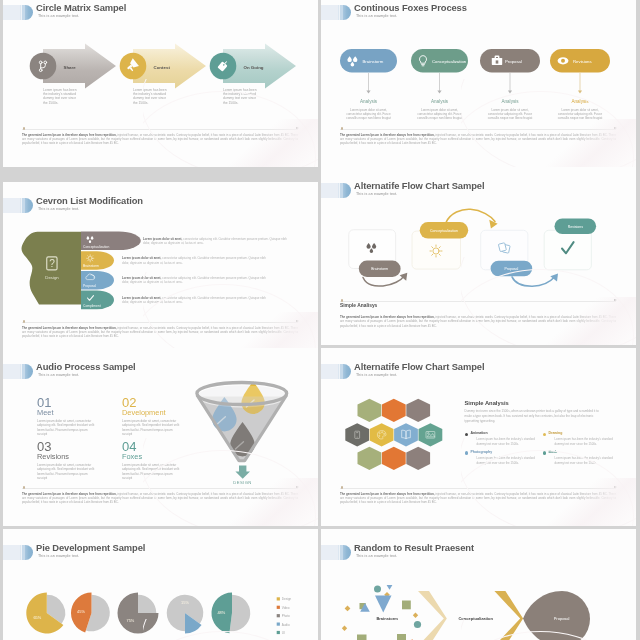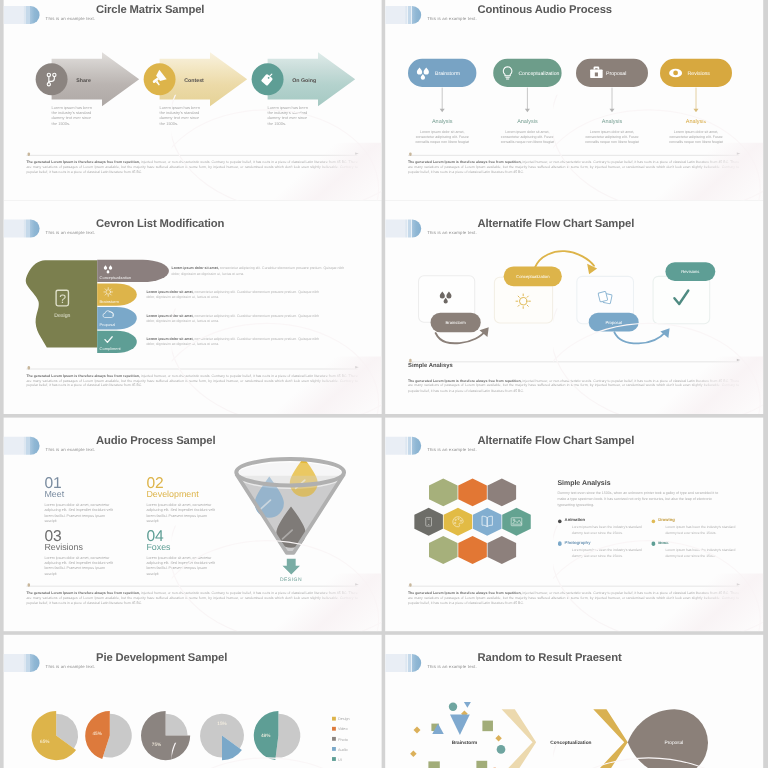--- a/index.html
+++ b/index.html
@@ -3,38 +3,38 @@
 <meta charset="utf-8">
 <style>
   html,body{margin:0;padding:0;}
   body{width:640px;height:640px;overflow:hidden;background:#d3d3d3;
        font-family:"Liberation Sans",sans-serif;}
   .stage{position:absolute;left:0;top:0;width:640px;height:640px;overflow:hidden;}
 
   .slide{position:absolute;width:315px;height:178px;background:#fdfdfd;overflow:hidden;}
   .s1{left:3px;  top:-11px;}
   .s2{left:321px;top:-11px;}
-  .s3{left:3px;  top:167px;}
+  .s3{left:3px;  top:182px;}
   .s4{left:321px;top:167px;}
   .s5{left:3px;  top:348px;}
   .s6{left:321px;top:348px;}
   .s7{left:3px;  top:529px;}
   .s8{left:321px;top:529px;}
 
   
   .hbar{position:absolute;left:0px;top:16px;width:30px;height:14.6px;border-radius:0 8px 8px 0;
         background:linear-gradient(90deg,
           #e9eef5 0%, #e9eef5 55%,
           #dde7f1 57%, #dde7f1 61%,
           #eef3f8 61%, #eef3f8 63%,
           #c5d9ea 63%, #c5d9ea 72%,
           #eaf1f7 72%, #eaf1f7 74%,
           #a6c5de 74%, #8fb7d4 86%, #86b0d0 100%);}
   .htitle{position:absolute;left:33px;top:12.5px;font-size:9.4px;font-weight:bold;color:#585858;
-          letter-spacing:-.1px;white-space:nowrap;margin-left:44px;}
+          letter-spacing:-.1px;white-space:nowrap;}
   .hsub{position:absolute;left:35px;top:24.5px;font-size:3.6px;color:#8a8a8a;white-space:nowrap;letter-spacing:.15px;}
 
   
   .foot{position:absolute;left:19px;width:276px;top:143.5px;}
   .footline{position:absolute;left:0;width:100%;top:-4px;height:1px;background:#e9e9e9;}
   .footline:after{content:"";position:absolute;right:-1px;top:-1.3px;border-left:3px solid #9e9e9e;border-top:1.8px solid transparent;border-bottom:1.8px solid transparent;}
   .foot p{margin:0;font-size:2.9px;line-height:1.52;color:#a9a9a9;text-align:justify;}
   .foot b{color:#6b6b6b;font-weight:bold;}
   .hexpanel{position:absolute;left:143.5px;top:52px;width:160px;}
   .hexhead{font-size:5.8px;font-weight:bold;color:#4a4a4a;}
@@ -135,21 +135,21 @@
     <div class="footline"></div>
     <div class="tick"></div>
     <p><b>The generated Lorem Ipsum is therefore always free from repetition,</b><span> injected humour, or non-characteristic words. Contrary to popular belief, it has roots in a piece of classical Latin literature from 45 BC. There are many variations of passages of Lorem Ipsum available, but the majority have suffered alteration in some form, by injected humour, or randomised words which don't look even slightly believable. Contrary to popular belief, it has roots in a piece of classical Latin literature from 45 BC.</span></p>
   </div>
   <div class="sheen"></div>
   <div class="sheen2"></div>
 </div>
 
 <div class="slide s2">
   <div class="hbar"></div>
-  <div class="htitle">Continous Audio Process</div>
+  <div class="htitle">Continous Foxes Process</div>
   <div class="hsub">This is an example text.</div>
 
   <svg width="315" height="178" viewBox="0 0 315 178" style="position:absolute;left:0;top:0">
     <g>
       <rect x="19" y="60" width="57" height="23.5" rx="11.75" fill="#78a3c4"></rect>
       <g transform="translate(32,71.8)" fill="#fff">
         <path d="M-3.4,-4.6 c1.5,1.7 2.2,2.8 2.2,3.7 a2.2,2.2 0 0 1 -4.4,0 c0,-0.9 0.7,-2.0 2.2,-3.7 z"></path>
         <path d="M2.2,-4.6 c1.5,1.7 2.2,2.8 2.2,3.7 a2.2,2.2 0 0 1 -4.4,0 c0,-0.9 0.7,-2.0 2.2,-3.7 z"></path>
         <path d="M-0.6,0.9 c1.2,1.4 1.8,2.3 1.8,3.0 a1.8,1.8 0 0 1 -3.6,0 c0,-0.7 0.6,-1.6 1.8,-3.0 z"></path>
       </g>

